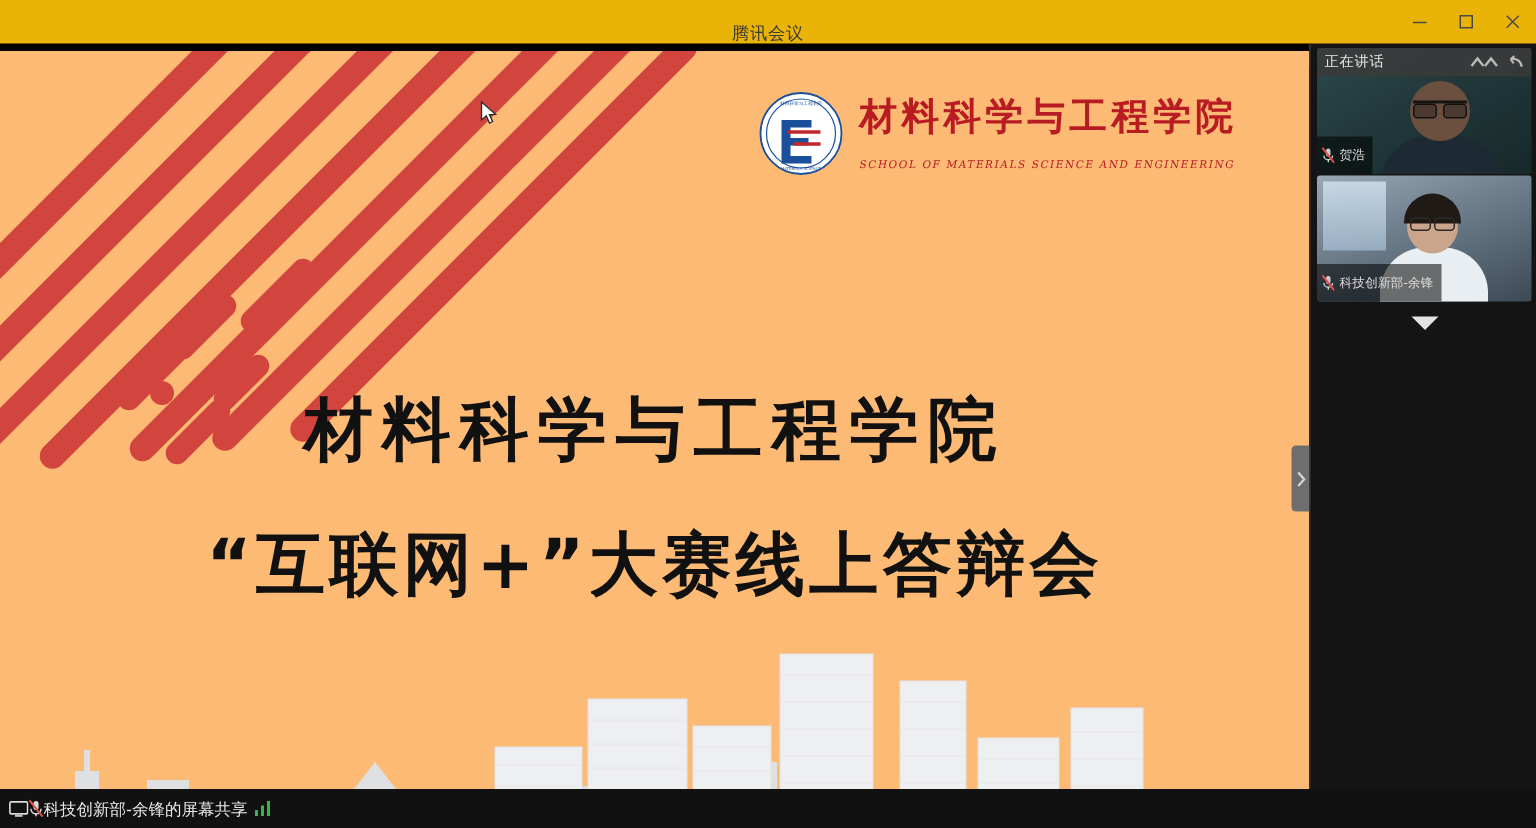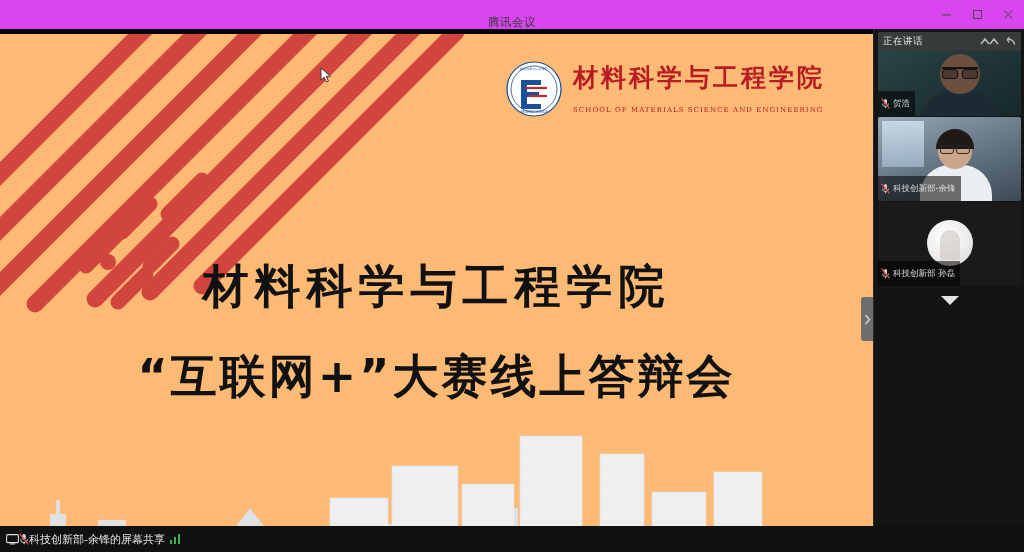--- a/index.html
+++ b/index.html
@@ -6,21 +6,21 @@
   html,body{
     width:1024px; height:552px; overflow:hidden;
     background:#1b1b1b;
     font-family:"Liberation Sans","DejaVu Sans",sans-serif;
   }
   .app{ position:relative; width:1024px; height:552px; background:#151515; }
 
   
   .titlebar{
     position:absolute; left:0; top:0; width:1024px; height:45px;
-    background:#d946ef; border-bottom:1px solid #d8d8d8;
+    background:#eab308; border-bottom:1px solid #d8d8d8;
     display:flex; align-items:center; justify-content:center;
   }
   .titlebar-text{
     font-size:11.5px; color:#3a3a3a; letter-spacing:.5px;
   }
   .winbtns{
     position:absolute; right:0; top:0; height:29px; display:flex;
   }
   .winbtn{
     width:31px; height:29px; display:flex; align-items:center; justify-content:center;
@@ -52,21 +52,21 @@
   }
   .emblem{ width:58px; height:58px; position:relative; flex:none; }
   .logo-text{ display:flex; flex-direction:column; }
   .logo-cn{
     font-size:25px; font-weight:bold; color:#b81c22; letter-spacing:3px;
     font-family:"DejaVu Serif","Liberation Serif",serif; line-height:1.1;
     white-space:nowrap;
   }
   .logo-en{
     font-size:7px; color:#b81c22; letter-spacing:1.05px; margin-top:14px;
-    font-family:"DejaVu Serif","Liberation Serif",serif; white-space:nowrap;
+    font-family:"DejaVu Serif","Liberation Serif",serif; white-space:nowrap;font-style:italic;
   }
 
   
   .slide-title{
     position:absolute; left:0; width:873px; text-align:center;
     font-family:"DejaVu Sans","Liberation Sans",sans-serif;
     font-weight:bold; color:#111; white-space:nowrap;
   }
   .title-1{ top:222px; font-size:46px; letter-spacing:6px; }
   .title-2{ top:312px; font-size:46px; letter-spacing:3px; }
@@ -370,34 +370,20 @@
             <rect x="3" y="1" width="3" height="5.4" rx="1.5" fill="#cfcfcf"></rect>
             <path d="M1.6 5.6 a2.9 2.9 0 0 0 5.8 0" stroke="#cfcfcf" stroke-width="0.9" fill="none"></path>
             <rect x="4.1" y="8.2" width="0.9" height="2" fill="#cfcfcf"></rect>
             <path d="M0.6 0.6 L8.4 10.4" stroke="#e0504a" stroke-width="1.3"></path>
           </svg>
         </span>
         <span class="name">科技创新部-余锋</span>
       </div>
     </div>
 
-    <div class="tile dark">
-      <div class="avatar av-a"></div>
-      <div class="nameplate">
-        <span class="mic-icon">
-          <svg width="9" height="11" viewBox="0 0 9 11">
-            <rect x="3" y="1" width="3" height="5.4" rx="1.5" fill="#cfcfcf"></rect>
-            <path d="M1.6 5.6 a2.9 2.9 0 0 0 5.8 0" stroke="#cfcfcf" stroke-width="0.9" fill="none"></path>
-            <rect x="4.1" y="8.2" width="0.9" height="2" fill="#cfcfcf"></rect>
-            <path d="M0.6 0.6 L8.4 10.4" stroke="#e0504a" stroke-width="1.3"></path>
-          </svg>
-        </span>
-        <span class="name">科技创新部 孙磊</span>
-      </div>
-    </div>
 
 
 
     <div class="scroll-more">
       <svg width="22" height="12" viewBox="0 0 22 12">
         <path d="M2 2 L20 2 L11 11 Z" fill="#e4e4e4"></path>
       </svg>
     </div>
   </div>
 

